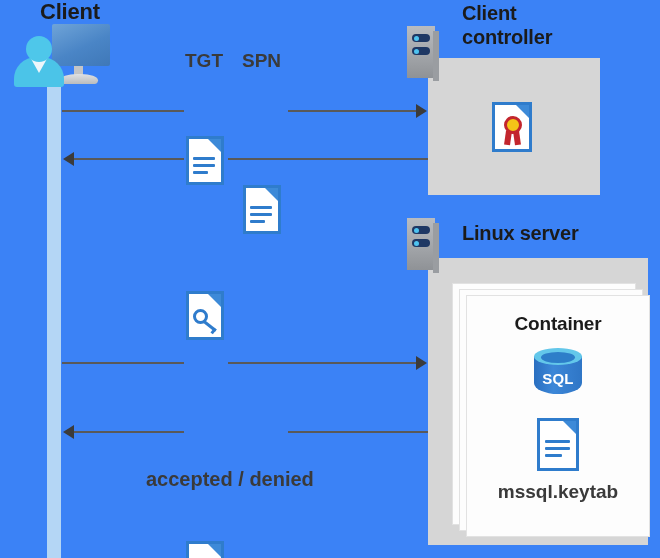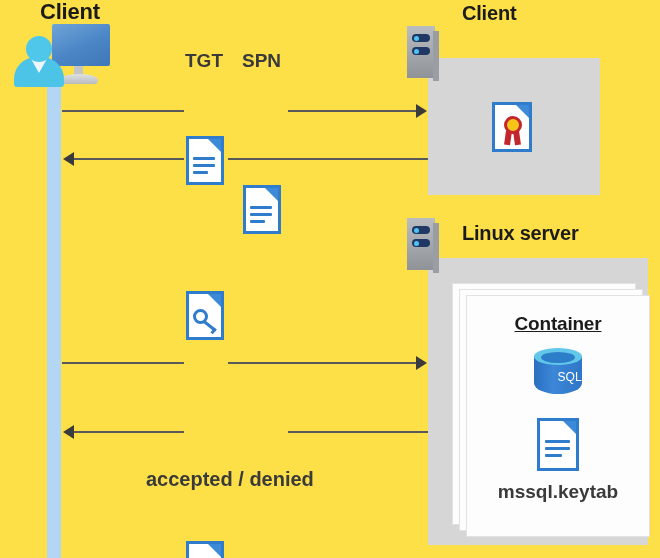--- a/index.html
+++ b/index.html
@@ -4,21 +4,21 @@
 <style>
   html,body{margin:0;padding:0;background:#ffffff;}
   body{
     font-family:"Liberation Sans", sans-serif;
     -webkit-font-smoothing:antialiased;
   }
   #canvas{
     position:relative;
     width:660px;
     height:558px;
-    background:#fde047;
+    background:#3b82f6;
     overflow:hidden;
   }
   .abs{position:absolute;}
 
   
   .title-bold{
     font-weight:bold;
     color:#1b1b1b;
     line-height:1.12;
     letter-spacing:-0.2px;
@@ -164,22 +164,22 @@
   }
   .sqlcyl .top{
     position:absolute;left:0;top:0;width:48px;height:17px;border-radius:50%;
     background:#63c7ea;
   }
   .sqlcyl .topin{
     position:absolute;left:7px;top:4px;width:34px;height:11px;border-radius:50%;
     background:#2d7ec9;
   }
   .sqlcyl .txt{
-    position:absolute;left:0;top:22px;width:48px;text-align:right;
-    color:#ffffff;font-weight:normal;font-size:12px;letter-spacing:0.2px;
+    position:absolute;left:0;top:22px;width:48px;text-align:center;
+    color:#ffffff;font-weight:bold;font-size:15px;letter-spacing:0.2px;
     font-family:"Liberation Sans",sans-serif;
   }
 
   
   .card{
     position:absolute;background:#fdfdfd;border:1px solid #e2e2e2;
     box-shadow:0 0 0 0 rgba(0,0,0,0);
   }
 </style>
 </head>
@@ -205,20 +205,21 @@
 
   <div class="abs rack" style="left:407px;top:26px;">
     <div class="body"></div>
       <div class="shadow"></div>
     <div class="bar b1"></div>
       <div class="dot d1"></div>
     <div class="bar b2"></div>
       <div class="dot d2"></div>
   </div>
   <div class="abs title-bold" style="left:462px;top:2px;font-size:20px;width:180px;">Client</div>
+  <div class="abs title-bold" style="left:462px;top:26px;font-size:20px;width:180px;">controller</div>
 
   <div class="abs doc" style="left:492px;top:102px;width:40px;height:50px;">
     <div class="sheet"></div>
       <div class="fold"></div>
       <div class="fold2"></div>
     <div class="seal" style="left:9px;top:14px;width:24px;height:30px;">
       <div class="rb l"></div>
         <div class="rb r"></div>
         <div class="circ"></div>
     </div>
@@ -230,21 +231,21 @@
     <div class="bar b1"></div>
       <div class="dot d1"></div>
     <div class="bar b2"></div>
       <div class="dot d2"></div>
   </div>
   <div class="abs title-bold" style="left:462px;top:222px;font-size:20px;width:200px;">Linux server</div>
 
   <div class="abs card" style="left:452px;top:283px;width:182px;height:240px;"></div>
   <div class="abs card" style="left:459px;top:289px;width:182px;height:240px;"></div>
   <div class="abs card" style="left:466px;top:295px;width:182px;height:240px;">
-    <div class="abs title-bold" style="left:0;top:17px;width:182px;text-align:center;font-size:19px;text-decoration:underline;">Container</div>
+    <div class="abs title-bold" style="left:0;top:17px;width:182px;text-align:center;font-size:19px;">Container</div>
 
     <div class="sqlcyl" style="left:67px;top:52px;">
       <div class="body"></div>
       <div class="top"></div>
       <div class="topin"></div>
       <div class="txt">SQL</div>
     </div>
 
     <div class="abs doc" style="left:70px;top:122px;width:42px;height:53px;">
       <div class="sheet"></div>

